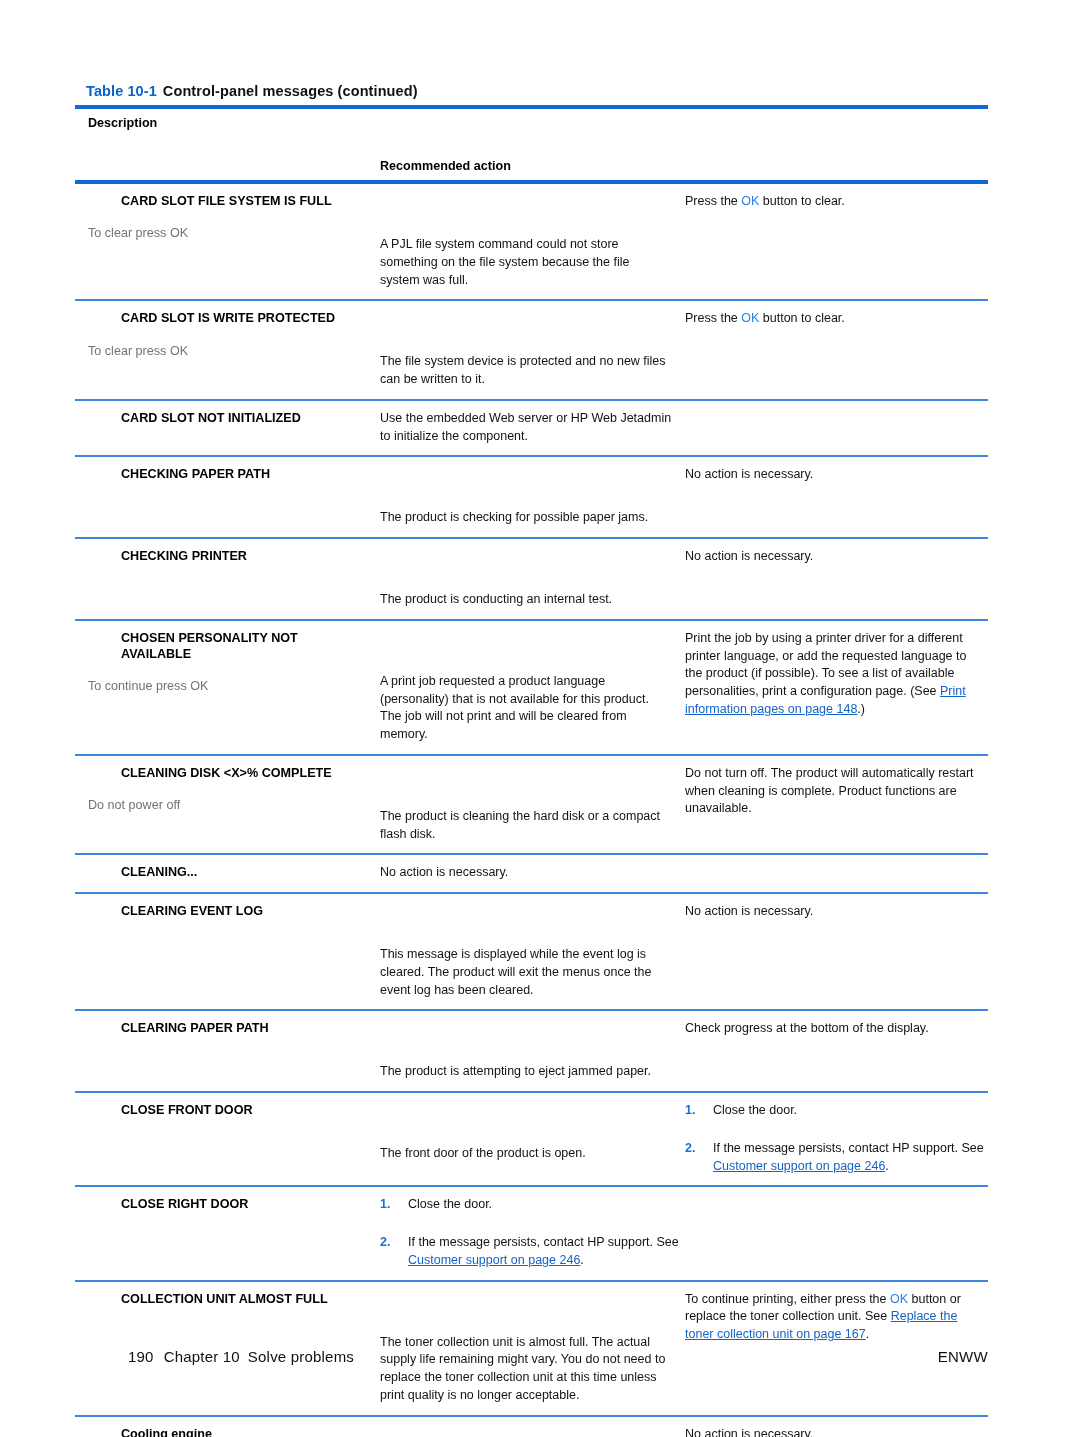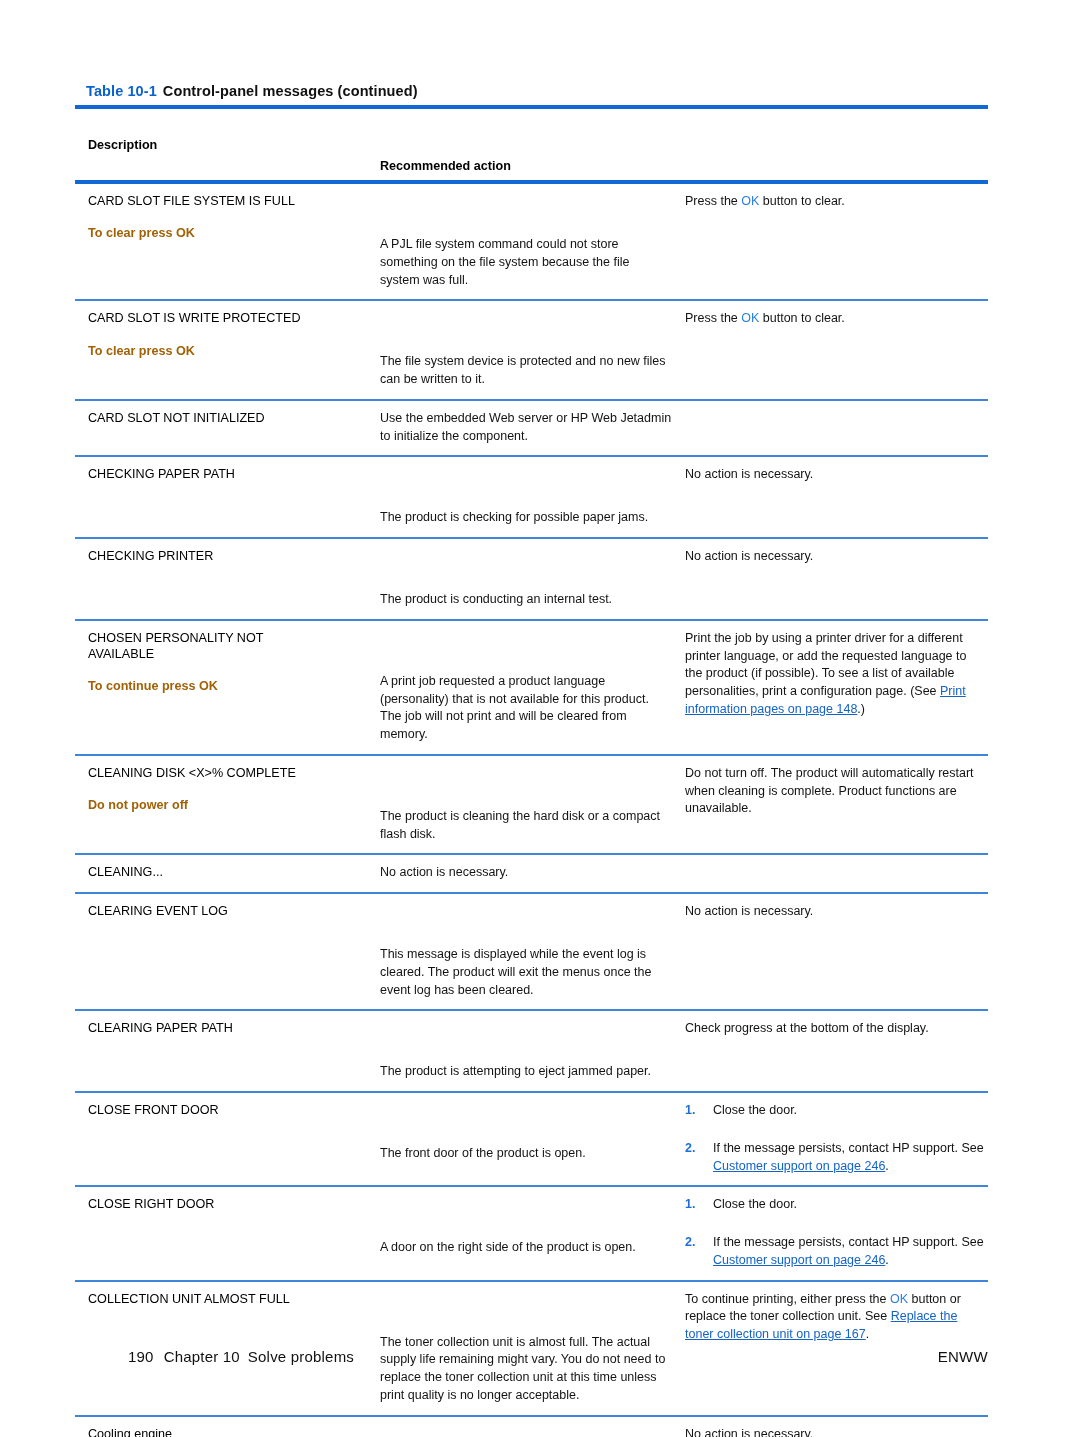--- a/index.html
+++ b/index.html
@@ -62,21 +62,21 @@
     background: #1169d6;
     width: 913px;
   }
 
   .row {
     display: flex;
     width: 913px;
     box-sizing: border-box;
     padding: 9px 0 10px 0;
   }
-  .row.header-row { padding: 7px 0 7px 0; align-items: center; }
+  .row.header-row { padding: 7px 0 7px 0; }
 
   .c1 {
     width: 305px;
     box-sizing: border-box;
     padding-left: 13px;
     padding-right: 10px;
   }
   .c2 {
     width: 305px;
     box-sizing: border-box;
@@ -84,31 +84,32 @@
     margin-top: 43px;
   }
   .c3 {
     width: 303px;
     box-sizing: border-box;
     padding-right: 4px;
   }
 
   .desc-term {
     font-size: 12.6px;
-    font-weight: normal;
+    font-weight: bold;
     line-height: 1.30;
     color: #000;
+    margin-left: 33px;
   }
   .desc-term.mixedcase { font-size: 12.6px; }
   .desc-sub {
     font-size: 12.6px;
-    font-weight: bold;
+    font-weight: normal;
     line-height: 1.30;
     margin-top: 16px;
-    color: #a16207;
+    color: #737373;
   }
   .body-text {
     font-size: 12.5px;
     line-height: 1.42;
     color: #131313;
   }
   .head-text {
     font-size: 12.6px;
     font-weight: bold;
     color: #000;
@@ -328,23 +329,20 @@
           </div>
         </div>
       </div>
     </div>
     <div class="rule-thin"></div>
 
     <div class="row">
       <div class="c1">
         <div class="desc-term">CLOSE RIGHT DOOR</div>
       </div>
-      <div class="c2">
-        <div class="body-text">A door on the right side of the product is open.</div>
-      </div>
       <div class="c3">
         <div class="olist">
           <div class="oitem">
             <span class="onum">1.</span>
             <span class="otext">Close the door.</span>
           </div>
           <div class="oitem">
             <span class="onum">2.</span>
             <span class="otext"><span>If the message persists, contact HP support. See </span><span class="xref">Customer support on page 246</span><span>.</span></span>
           </div>

